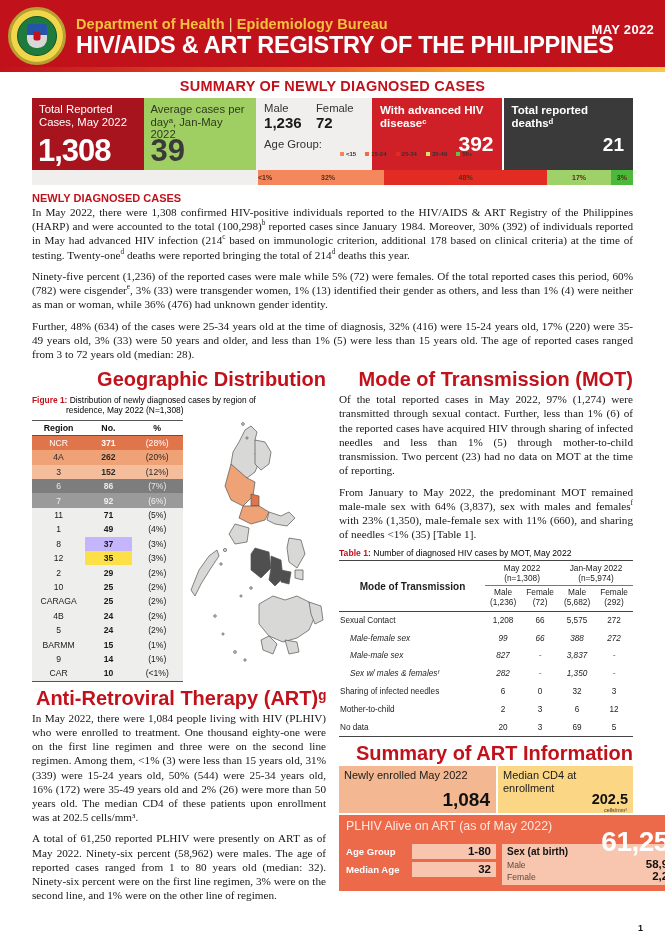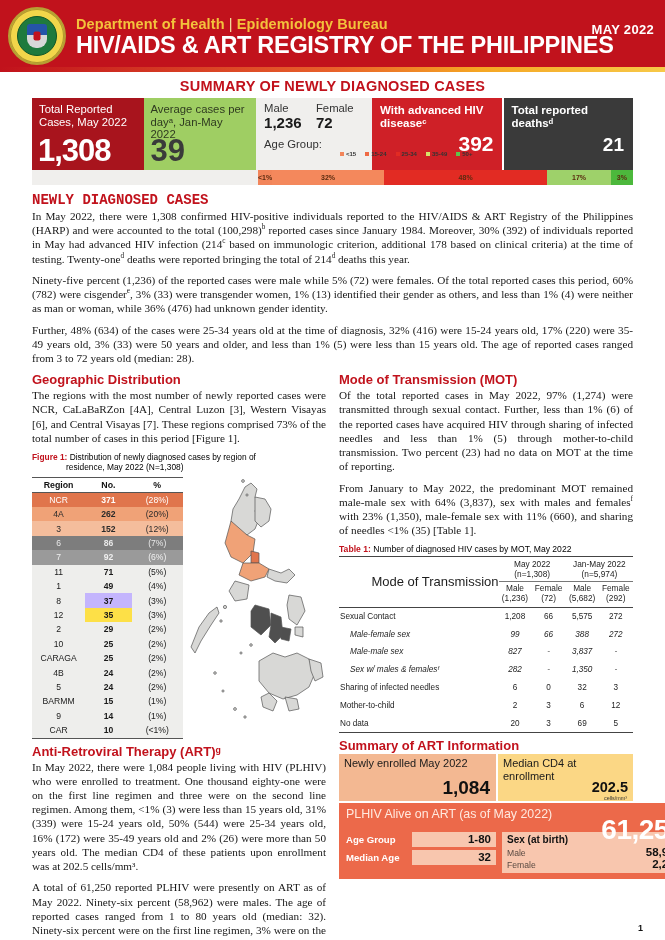--- a/index.html
+++ b/index.html
@@ -195,45 +195,46 @@
   .agebar .seg {
     display: flex; align-items: center; justify-content: center;
     font-family: "Liberation Sans", sans-serif;
     font-size: 7px; font-weight: bold; color: #5a2b10;
   }
 
   
   .content { padding: 0 32px; }
   h2.sect {
     color: #c1121c;
-    font-family: Liberation Mono, monospace;
+    font-family: Liberation Sans, sans-serif;
     font-weight: bold;
-    font-size: 14px;
+    font-size: 11px;
     margin-top: 7px; margin-bottom: 1px;
   }
   p.body {
     font-family: "Liberation Serif", serif;
     font-size: 11.2px;
     line-height: 1.27;
     text-align: justify;
     color: #161616;
     margin-bottom: 7px;
   }
   sup { font-size: 7.2px; vertical-align: super; }
 
   .two-col { display: flex; gap: 13px; }
   .col-left { width: 294px; }
   .col-right { width: 294px; }
 
   h3.sub {
     color: #c1121c;
     font-family: "Liberation Sans", sans-serif;
     font-weight: bold;
-    font-size: 13px;
+    font-size: 20px;
     margin-bottom: 1px;
+    text-align: right;
   }
 
   .fig-cap {
     font-family: "Liberation Sans", sans-serif;
     font-size: 8.4px; line-height: 1.22; margin-top: 4px;
   }
   .fig-cap b { color: #c1121c; }
   .fig-cap .ind { display: block; padding-left: 34px; }
 
   
@@ -276,22 +277,22 @@
   table.mot .hdr-top th {
     font-weight: normal; text-align: center; padding: 3px 0 2px 0;
     font-size: 8.3px; line-height: 1.15;
   }
   table.mot .hdr-top th.grp { border-bottom: .9px solid #777; }
   table.mot .hdr-sub th {
     font-weight: normal; text-align: center; padding: 2px 0 3px 0;
     font-size: 8.3px; line-height: 1.15;
   }
   table.mot th.mot-label {
-    text-align: right; vertical-align: middle; padding-left: 1px;
-    font-size: 13px; font-weight: normal;
+    text-align: center; vertical-align: middle; padding-left: 1px;
+    font-size: 10px; font-weight: bold;
   }
   table.mot tbody td { text-align: center; padding: 4.4px 0; }
   table.mot tbody td.lbl { text-align: left; padding-left: 1px; }
   table.mot tbody td.lbl.ind { padding-left: 11px; font-style: italic; }
   table.mot tbody td.ital { font-style: italic; }
   .rule-top { border-top: 1.1px solid #444; }
   .rule-bot { border-bottom: 1.1px solid #444; }
 
   
   .art-head {
@@ -472,21 +473,20 @@
 
   <h2 class="sect">NEWLY DIAGNOSED CASES</h2>
   <p class="body" id="nd-p1">In May 2022, there were 1,308 confirmed HIV-positive individuals reported to the HIV/AIDS &amp; ART Registry of the Philippines (HARP) and were accounted to the total (100,298)<sup>b</sup> reported cases since January 1984. Moreover, 30% (392) of individuals reported in May had advanced HIV infection (214<sup>c</sup> based on immunologic criterion, additional 178 based on clinical criteria) at the time of testing. Twenty-one<sup>d</sup> deaths were reported bringing the total of 214<sup>d</sup> deaths this year.</p>
   <p class="body" id="nd-p2">Ninety-five percent (1,236) of the reported cases were male while 5% (72) were females. Of the total reported cases this period, 60% (782) were cisgender<sup>e</sup>, 3% (33) were transgender women, 1% (13) identified their gender as others, and less than 1% (4) were neither as man or woman, while 36% (476) had unknown gender identity.</p>
   <p class="body">Further, 48% (634) of the cases were 25-34 years old at the time of diagnosis, 32% (416) were 15-24 years old, 17% (220) were 35-49 years old, 3% (33) were 50 years and older, and less than 1% (5) were less than 15 years old. The age of reported cases ranged from 3 to 72 years old (median: 28).</p>
 
   <div class="two-col">
 
     <div class="col-left">
       <h3 class="sub">Geographic Distribution</h3>
-      <p class="body">The regions with the most number of newly reported cases were NCR, CaLaBaRZon [4A], Central Luzon [3], Western Visayas [6], and Central Visayas [7]. These regions comprised 73% of the total number of cases in this period [Figure 1].</p>
 
       <div class="fig-cap">
         <b>Figure 1:</b>
         <span>Distribution of newly diagnosed cases by region of</span>
         <span class="ind">residence, May 2022 (N=1,308)</span>
       </div>
 
       <div class="fig-wrap">
         <table class="region">
           <thead>

